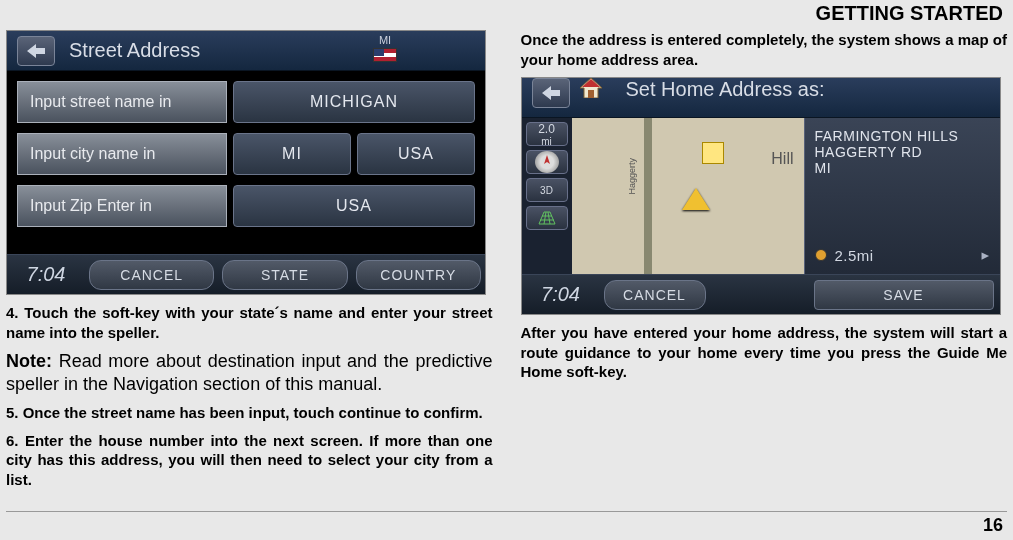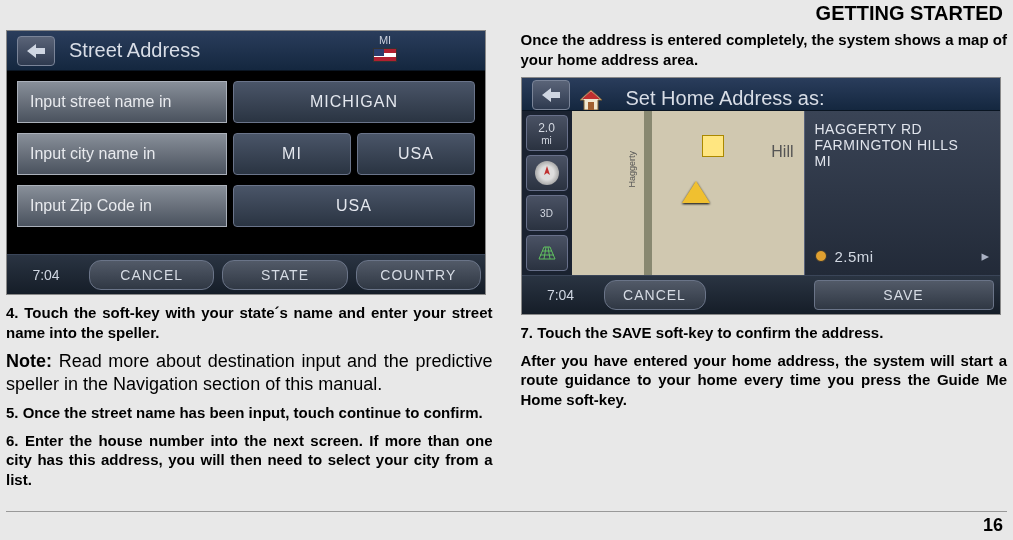--- a/index.html
+++ b/index.html
@@ -135,22 +135,23 @@
     .nav-bottom {
       height: 40px;
       background: linear-gradient(#2a3442, #151d28);
       display: flex;
       align-items: center;
       border-top: 1px solid #3a4558;
     }
     .clock {
       width: 78px;
       color: #cfd6e2;
-      font-size: 14px;
+      font-size: 20px;
       text-align: center;
+      font-style: italic;
     }
     .softkey {
       flex: 1;
       background: linear-gradient(#525a68, #303844);
       border: 1px solid #6a7488;
       border-radius: 12px;
       margin: 4px 4px;
       height: 30px;
       display: flex;
       align-items: center;
@@ -180,21 +181,21 @@
       height: 238px;
       background: #000;
       border: 1px solid #888;
       display: flex;
       flex-direction: column;
     }
     .nav-titlebar2 {
       height: 40px;
       background: linear-gradient(#2a3d5c, #14273f);
       display: flex;
-      align-items: flex-end;
+      align-items: flex-start;
       padding: 0 10px;
       border-bottom: 1px solid #0a1522;
     }
     .home-icon {
       width: 22px;
       height: 20px;
       margin-left: 10px;
       margin-right: 10px;
       position: relative;
     }
@@ -209,21 +210,21 @@
       background: #1a2230;
       display: flex;
       flex-direction: column;
       padding: 4px 4px;
       gap: 4px;
     }
     .ctl-box {
       background: linear-gradient(#4a5264, #2a3240);
       border: 1px solid #68708a;
       border-radius: 4px;
-      height: 36px;
+      height: 24px;
       display: flex;
       flex-direction: column;
       align-items: center;
       justify-content: center;
       color: #d4d9e2;
       font-size: 10px;
     }
     .compass-circle {
       width: 24px; height: 24px;
       border-radius: 50%;
@@ -371,21 +372,21 @@
         <div class="input-row">
           <div class="input-label-box">Input street name in</div>
           <div class="value-pill">MICHIGAN</div>
         </div>
         <div class="input-row">
           <div class="input-label-box">Input city name in</div>
           <div class="value-pill">MI</div>
           <div class="value-pill">USA</div>
         </div>
         <div class="input-row">
-          <div class="input-label-box">Input Zip Code in</div>
+          <div class="input-label-box">Input Zip Enter in</div>
           <div class="value-pill">USA</div>
         </div>
       </div>
       <div class="nav-bottom">
         <div class="clock">7:04</div>
         <div class="softkey">CANCEL</div>
         <div class="softkey">STATE</div>
         <div class="softkey">COUNTRY</div>
       </div>
     </div>
@@ -440,37 +441,36 @@
           </div>
         </div>
         <div class="map-area">
           <div class="road-v"></div>
           <div class="road-label-v">Haggerty</div>
           <div class="road-h-label">Hill</div>
           <div class="poi-icon"></div>
           <div class="car-arrow"></div>
         </div>
         <div class="addr-panel">
+          <div>FARMINGTON HILLS</div>
           <div>HAGGERTY RD</div>
-          <div>FARMINGTON HILLS</div>
           <div>MI</div>
           <div class="dist-row">
             <div class="dist-dot"></div>
             <span>2.5mi</span>
             <span style="margin-left:auto;color:#aab2c4">▸</span>
           </div>
         </div>
       </div>
       <div class="nav-bottom2">
         <div class="clock">7:04</div>
         <div class="softkey softkey-wide">CANCEL</div>
         <div class="spacer"></div>
         <div class="savekey">SAVE</div>
       </div>
     </div>
 
-    <p class="body-text">7. Touch the SAVE soft-key to confirm the address.</p>
     <p class="body-text">After you have entered your home address, the system will start a route guidance to your home every time you press the Guide Me Home soft-key.</p>
   </div>
 </div>
 
 <div class="footer-line"></div>
 <div class="page-num">16</div>
 
 </body></html>

